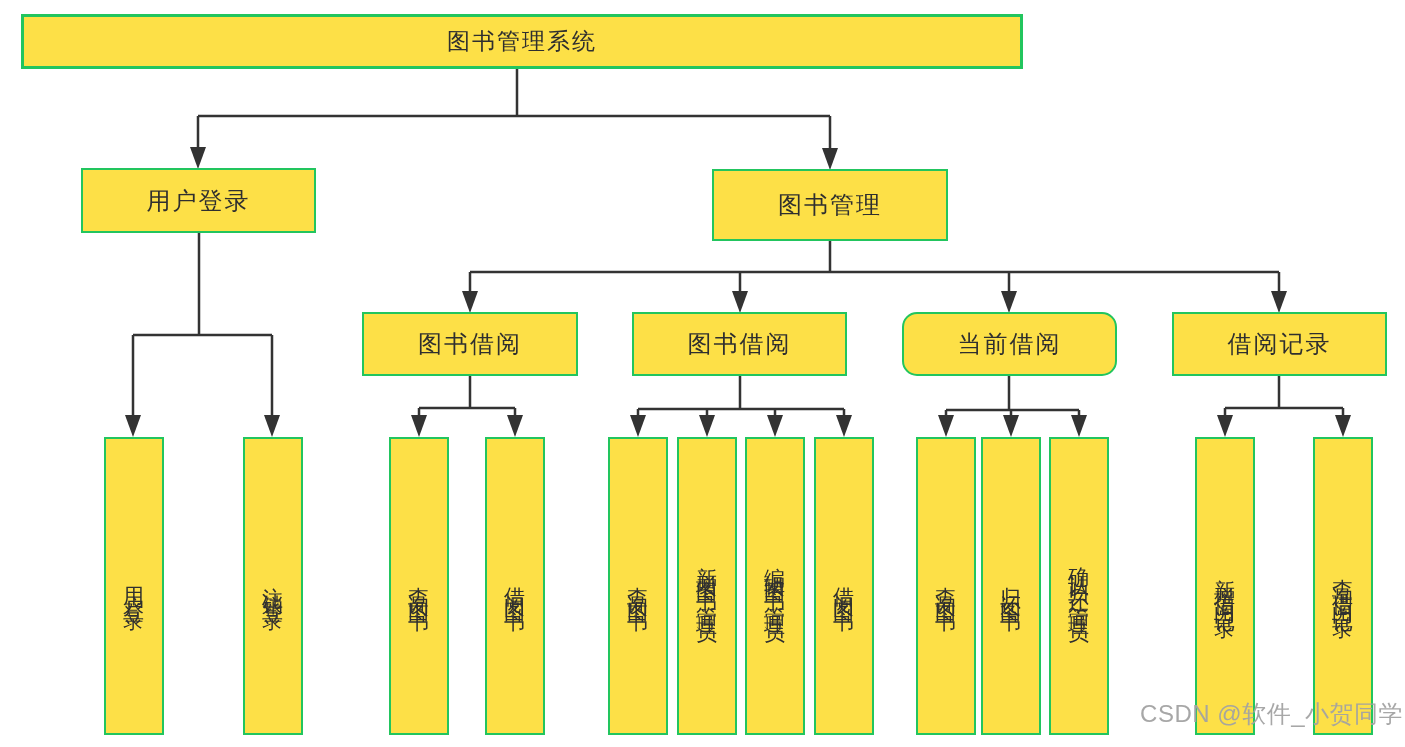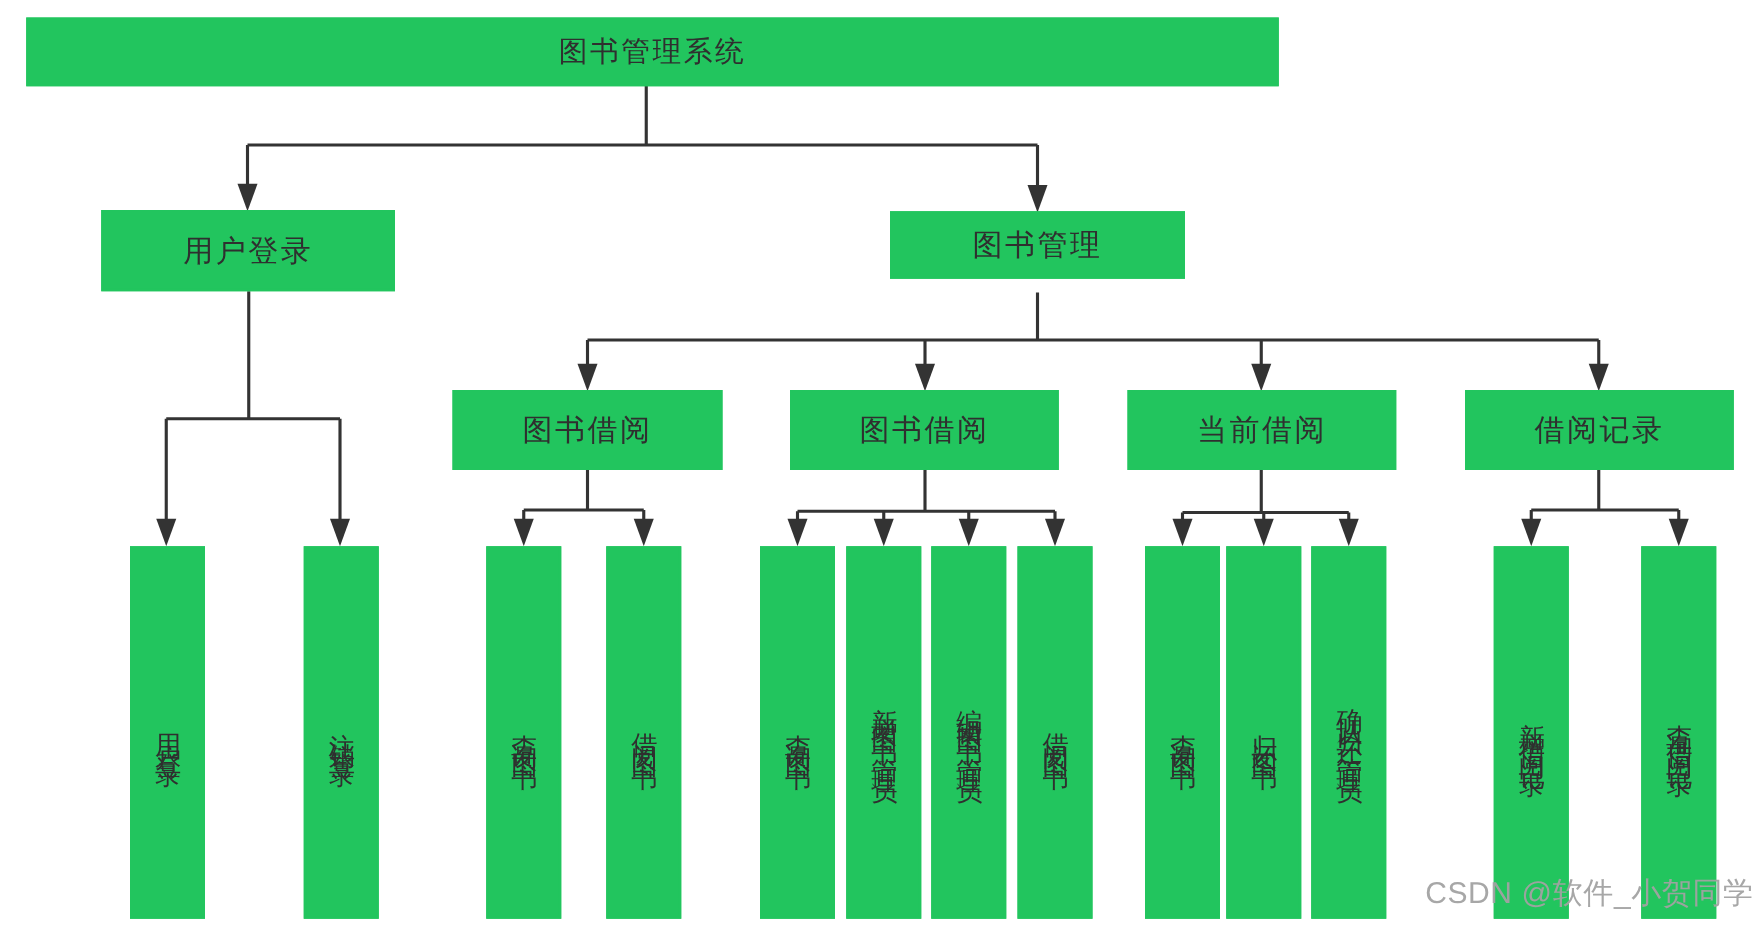--- a/index.html
+++ b/index.html
@@ -9,22 +9,22 @@
     height: 747px;
     background: #ffffff;
     overflow: hidden;
     font-family: "Liberation Sans", "DejaVu Sans", sans-serif;
     color: #2f2f2f;
   }
   #wires { position: absolute; left: 0; top: 0; width: 1405px; height: 747px; }
   .box {
     position: absolute;
     box-sizing: border-box;
-    background: #22c55e;
-    border: 1px solid #22c55e;
+    background: #fde047;
+    border: 3px solid #22c55e;
     display: flex;
     align-items: center;
     justify-content: center;
   }
   .box.lvl2, .box.lvl3 { border-width: 2.5px; }
   .hlabel {
     font-size: 24px;
     letter-spacing: 2px;
     color: #2f2f2f;
     white-space: nowrap;
@@ -101,31 +101,31 @@
     </g>
   </svg>
 
   <div class="box root" style="left:21px; top:14px; width:1002px; height:55px;">
     <span class="hlabel">图书管理系统</span>
   </div>
 
   <div class="box lvl2" style="left:81px; top:168px; width:235px; height:65px;">
     <span class="hlabel">用户登录</span>
   </div>
-  <div class="box lvl2" style="left:712px; top:169px; width:236px; height:54px;">
+  <div class="box lvl2" style="left:712px; top:169px; width:236px; height:72px;">
     <span class="hlabel">图书管理</span>
   </div>
 
   <div class="box lvl3" style="left:362px; top:312px; width:216px; height:64px;">
     <span class="hlabel">图书借阅</span>
   </div>
   <div class="box lvl3" style="left:632px; top:312px; width:215px; height:64px;">
     <span class="hlabel">图书借阅</span>
   </div>
-  <div class="box lvl3" style="left:902px; top:312px; width:215px; height:64px;">
+  <div class="box lvl3" style="left:902px; top:312px; width:215px; height:64px;border-radius:15px;">
     <span class="hlabel">当前借阅</span>
   </div>
   <div class="box lvl3" style="left:1172px; top:312px; width:215px; height:64px;">
     <span class="hlabel">借阅记录</span>
   </div>
 
   <div class="box leaf" style="left:104px; top:437px; width:60px; height:298px;">
     <span class="vlabel">用户登录</span>
   </div>
   <div class="box leaf" style="left:243px; top:437px; width:60px; height:298px;">

